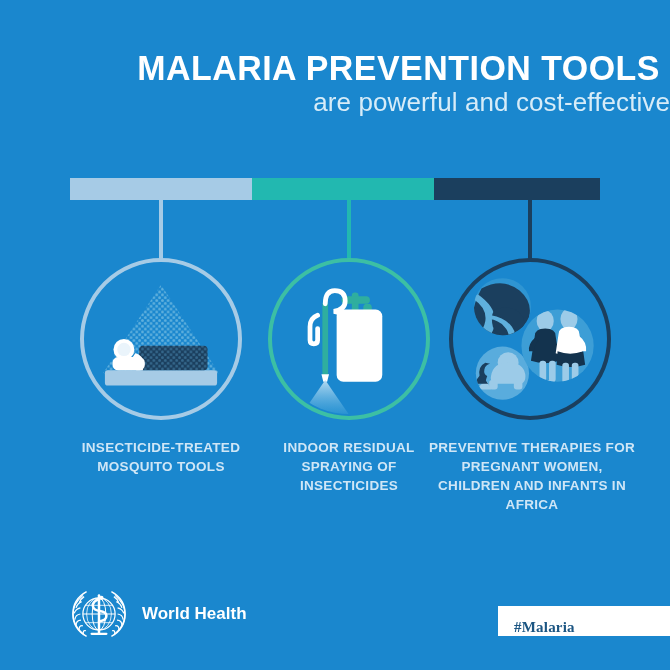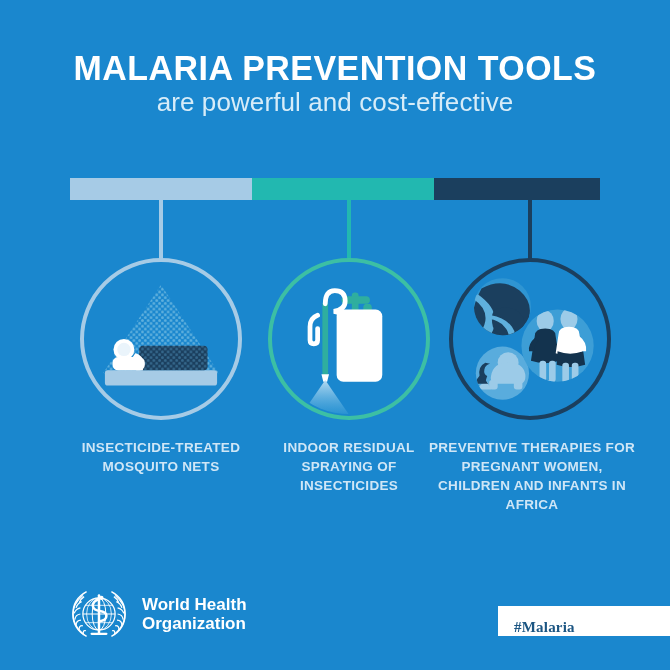--- a/index.html
+++ b/index.html
@@ -9,21 +9,21 @@
     font-family: "Liberation Sans", sans-serif;
     overflow: hidden;
   }
   #poster {
     position: relative;
     width: 670px; height: 670px;
     background: #1a87ce;
   }
 
   
-  #header { position: absolute; left: 0; top: 50px; width: 670px; text-align: center; }
+  #header { position: absolute; left: 0; top: 50px; width: 670px; text-align: right; }
   #title {
     color: #ffffff;
     font-size: 35px;
     font-weight: bold;
     letter-spacing: 0.5px;
     line-height: 1.05;
     font-stretch: condensed;
     transform: scaleX(0.97);
   }
   #subtitle {
@@ -241,21 +241,21 @@
           <rect x="115" y="106" width="7" height="22" rx="3" fill="#9ccbe8"></rect>
           <rect x="125" y="106" width="7" height="22" rx="3" fill="#9ccbe8"></rect>
           <path d="M112 126 q-3 2 -3 5 l12 0 l0 -5 z" fill="#9ccbe8"></path>
           <path d="M122 126 q-3 2 -3 5 l12 0 l0 -5 z" fill="#9ccbe8"></path>
           <path d="M133 78 q8 6 7 16 l-7 0 q1 -8 -4 -13 z" fill="#ffffff"></path>
         </g>
       </g>
     </svg>
   </div>
 
-  <div class="label" id="label-0">INSECTICIDE-TREATED MOSQUITO NETS</div>
+  <div class="label" id="label-0">INSECTICIDE-TREATED MOSQUITO TOOLS</div>
   <div class="label" id="label-2">PREVENTIVE THERAPIES FOR PREGNANT WOMEN, CHILDREN AND INFANTS IN AFRICA</div>
   <div class="label" id="label-1">INDOOR RESIDUAL SPRAYING OF INSECTICIDES</div>
 
   <div id="who-logo">
     <svg id="who-emblem" viewBox="0 0 100 100">
       <g fill="none" stroke="#ffffff" stroke-width="2">
 
         <path d="M30 14 q-22 12 -22 36 q0 24 22 36" stroke-width="2.5"></path>
         <path d="M24 20 q-16 14 -16 30 q0 18 16 32" stroke-width="2"></path>
         <path d="M26 22 q-6 4 -8 10 M22 30 q-7 3 -9 10 M20 40 q-8 2 -10 9 M20 50 q-8 1 -9 9 M21 60 q-8 0 -8 9 M24 69 q-7 -1 -6 8 M29 77 q-6 -2 -4 7"></path>
@@ -274,21 +274,20 @@
 
       <g>
         <rect x="48" y="18" width="4" height="64" rx="1.8" fill="#ffffff"></rect>
         <path d="M50 26 q-11 4 -10 11 q1 7 11 8 q11 1 11 8 q0 8 -12 9" fill="none" stroke="#ffffff" stroke-width="4" stroke-linecap="round"></path>
         <circle cx="54" cy="24" r="3.4" fill="#ffffff"></circle>
         <path d="M38 82 h24" stroke="#ffffff" stroke-width="3.4" stroke-linecap="round"></path>
       </g>
     </svg>
     <div id="who-text">
       <div>World Health</div>
-      <div>Organization</div>
     </div>
   </div>
 
   <div id="hashtag-badge">
     <span id="hashtag-text">#Malaria</span>
   </div>
 
 </div>
 
 </body></html>

